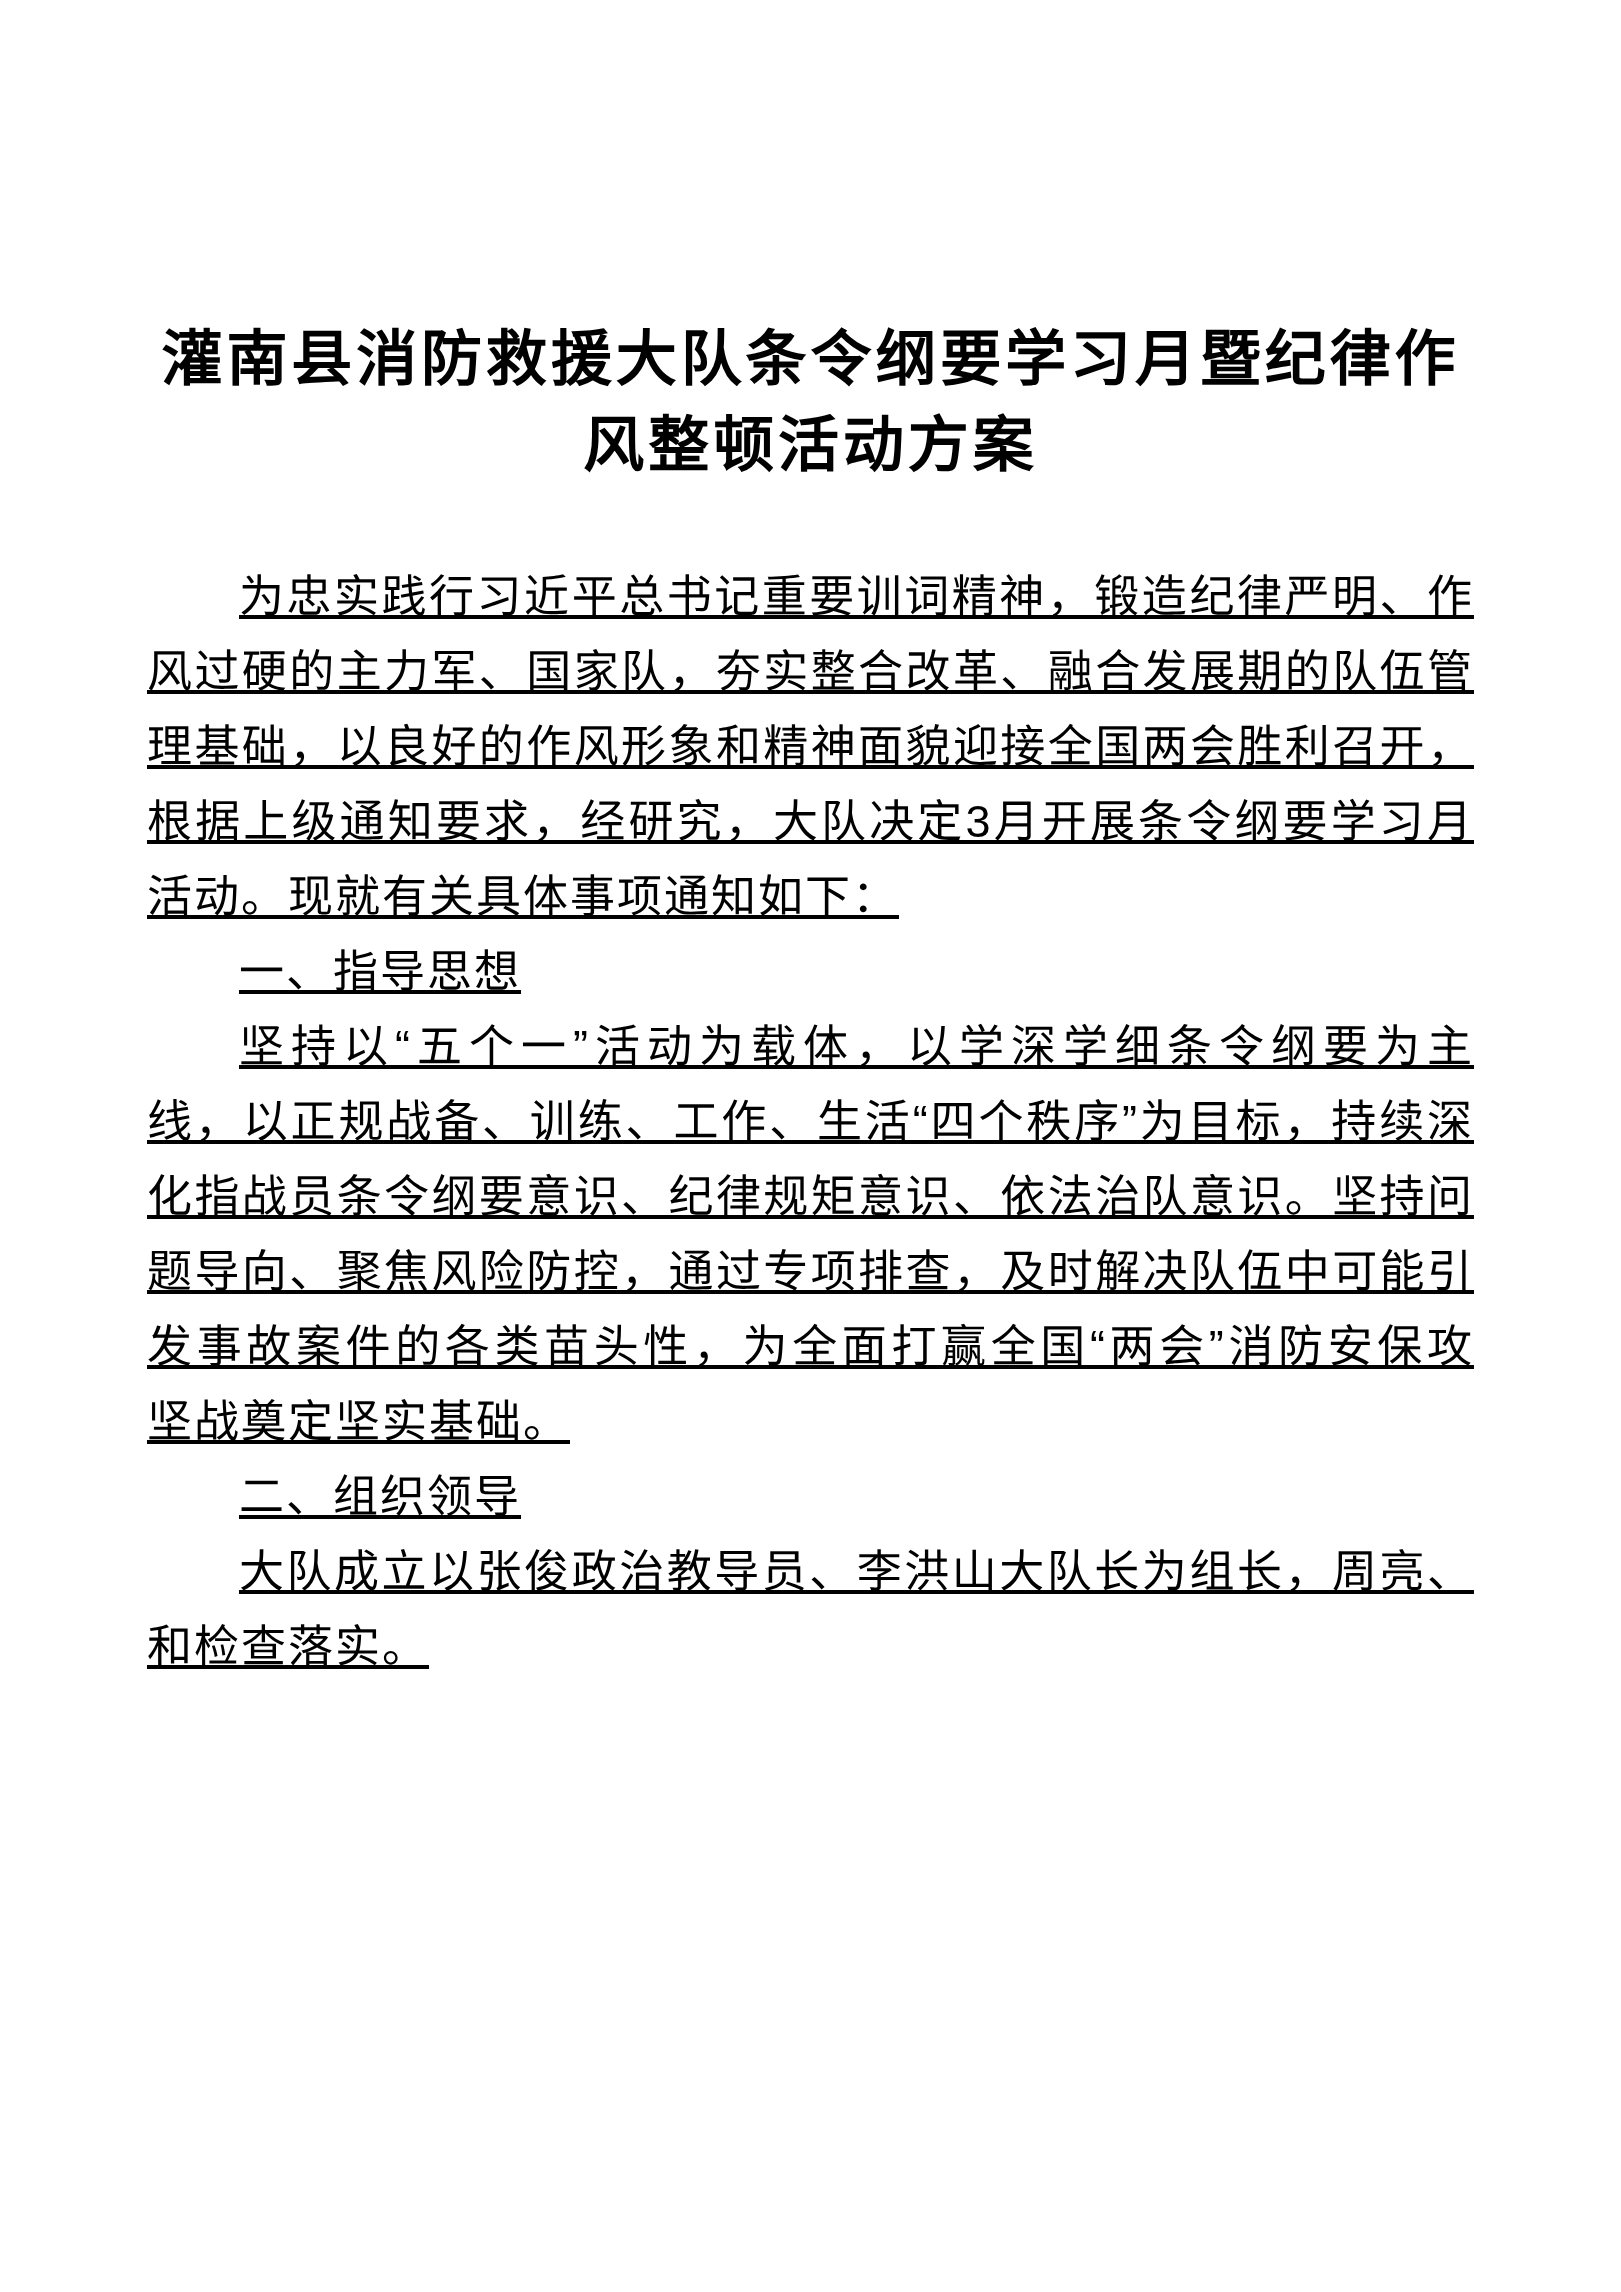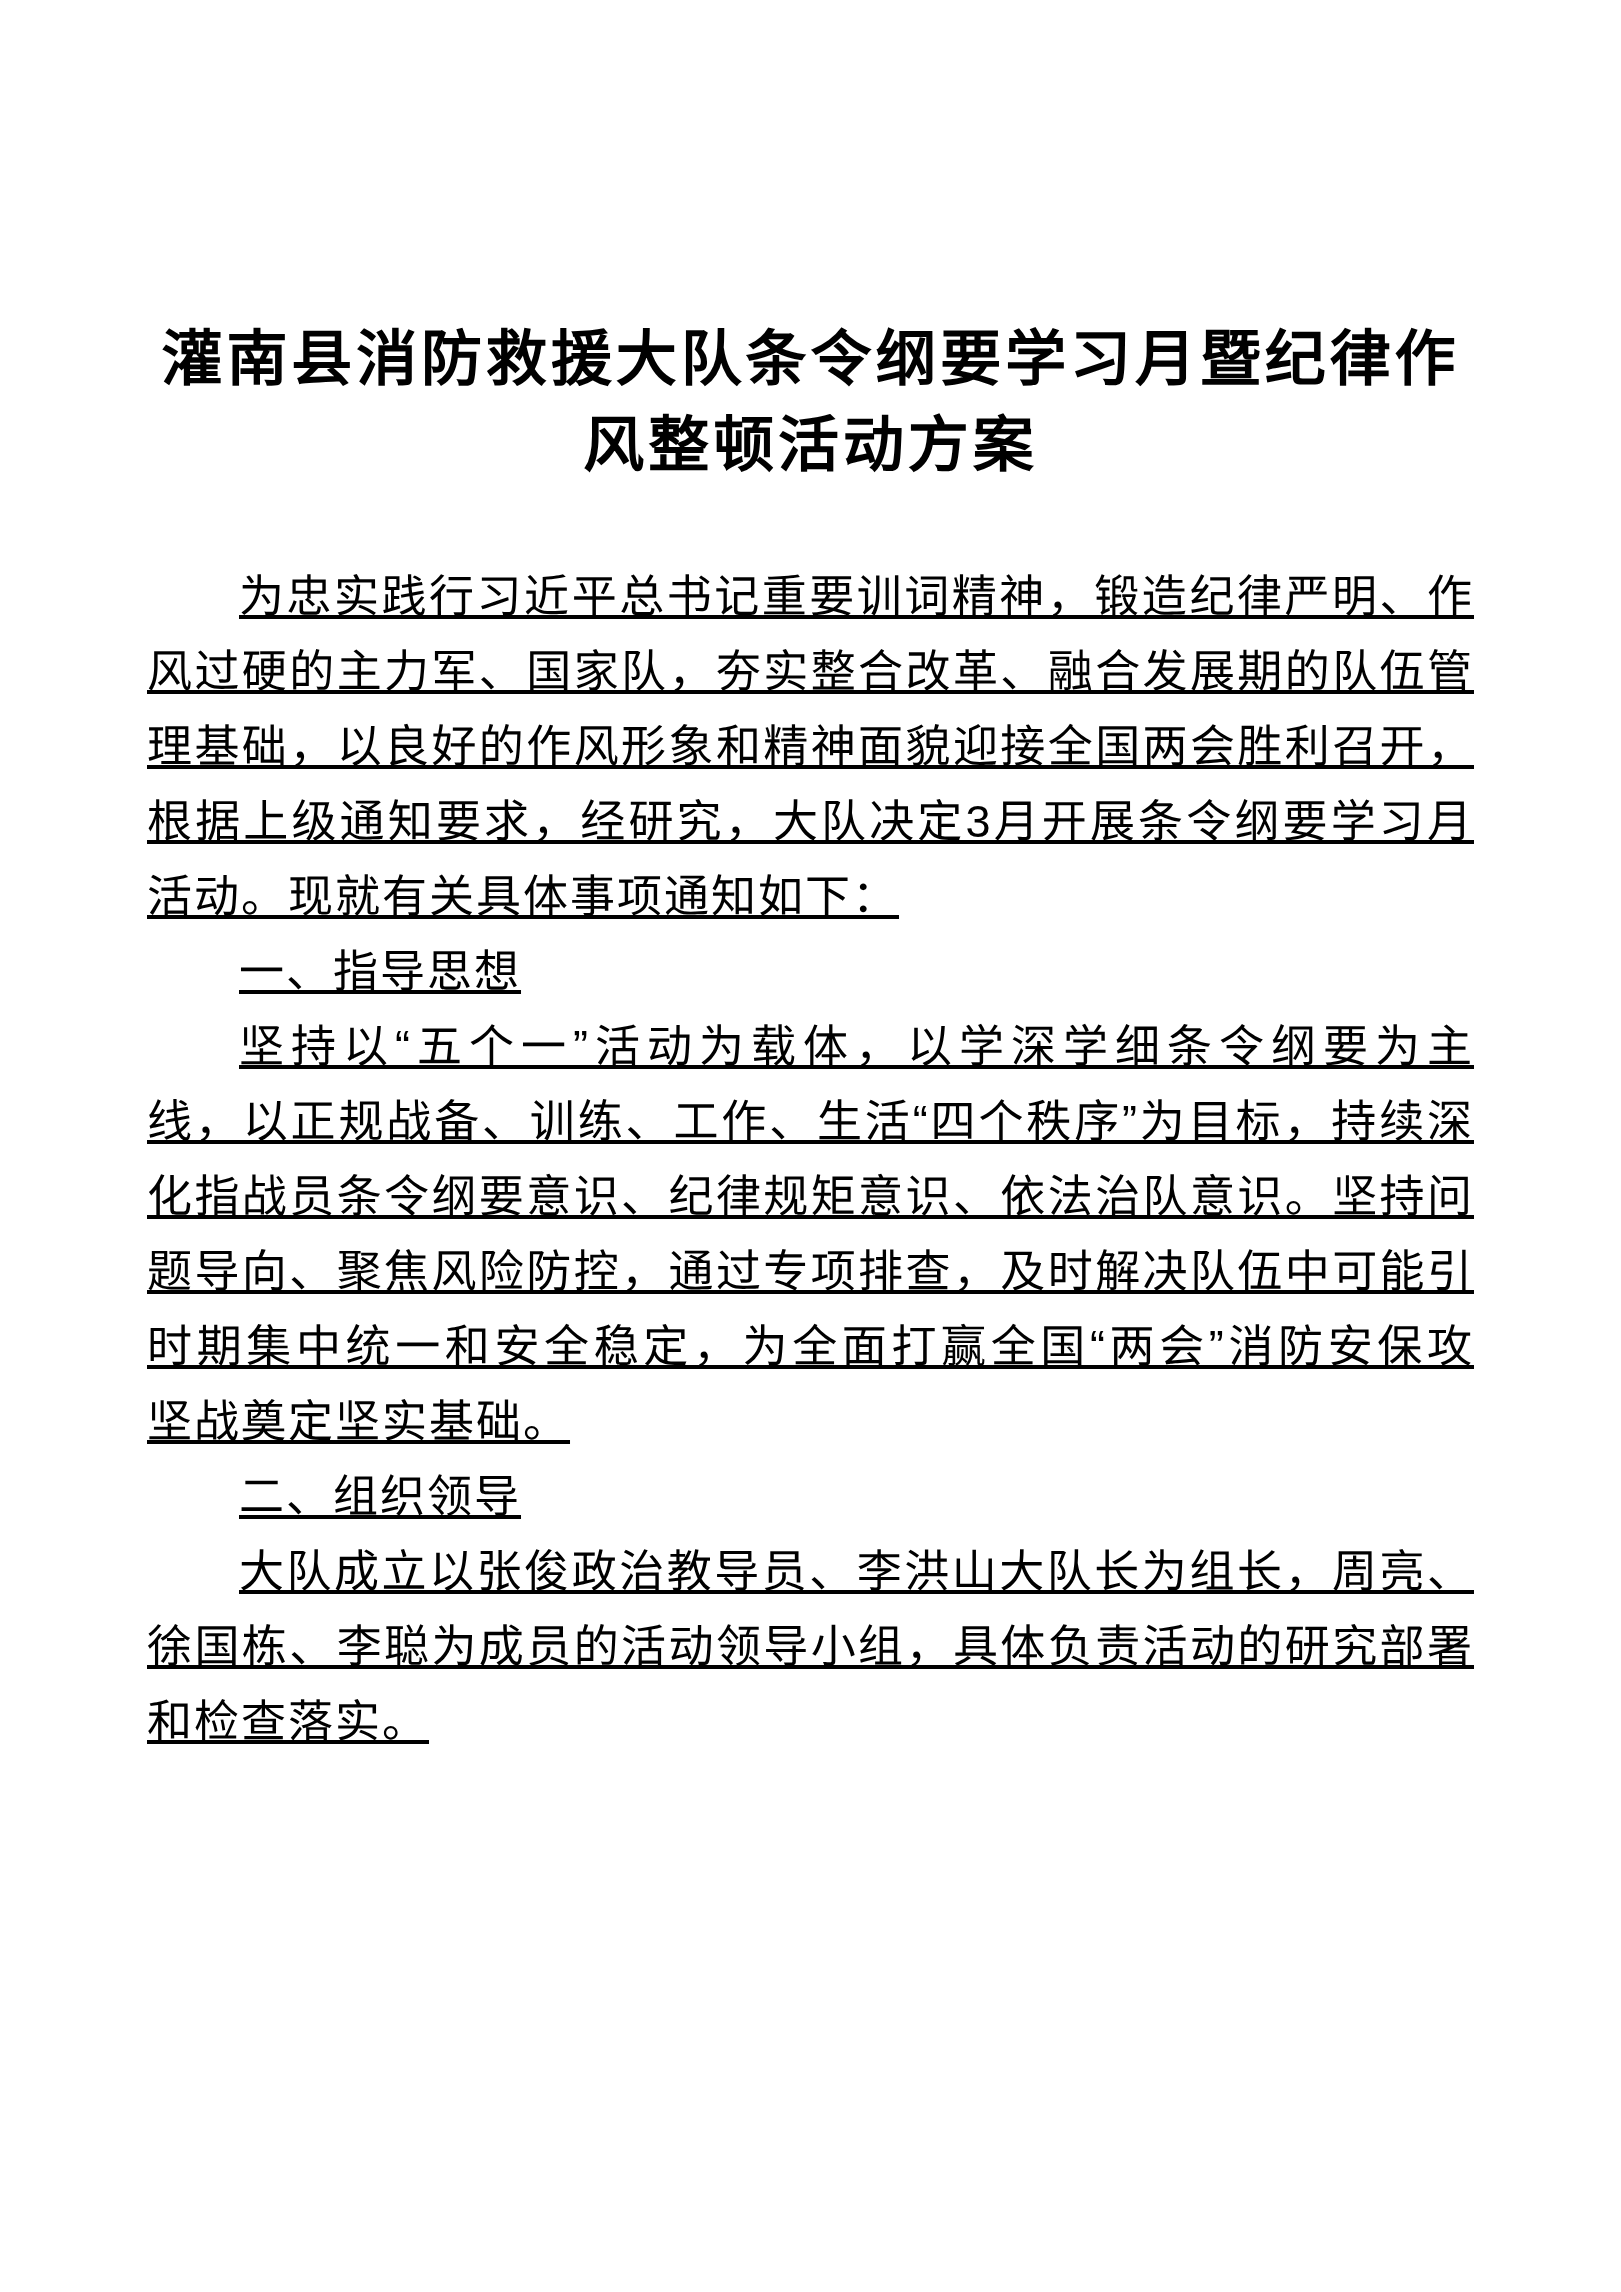--- a/index.html
+++ b/index.html
@@ -71,28 +71,27 @@
         <div class="ln ln-end">活动。现就有关具体事项通知如下：</div>
       </div>
 
       <div class="ln ln-heading">一、指导思想</div>
 
       <div>
         <div class="ln ln-first">坚持以“五个一”活动为载体，以学深学细条令纲要为主</div>
         <div class="ln">线，以正规战备、训练、工作、生活“四个秩序”为目标，持续深</div>
         <div class="ln">化指战员条令纲要意识、纪律规矩意识、依法治队意识。坚持问</div>
         <div class="ln">题导向、聚焦风险防控，通过专项排查，及时解决队伍中可能引</div>
-        <div class="ln">时期集中统一和安全稳定，为全面打赢全国“两会”消防安保攻</div>
+        <div class="ln">发事故案件的各类苗头性，为全面打赢全国“两会”消防安保攻</div>
         <div class="ln ln-end">坚战奠定坚实基础。</div>
       </div>
 
       <div class="ln ln-heading">二、组织领导</div>
 
       <div>
         <div class="ln ln-first">大队成立以张俊政治教导员、李洪山大队长为组长，周亮、</div>
-        <div class="ln">徐国栋、李聪为成员的活动领导小组，具体负责活动的研究部署</div>
         <div class="ln ln-end">和检查落实。</div>
       </div>
 
     </div>
   </div>
 </div>
 
 
 </body></html>

